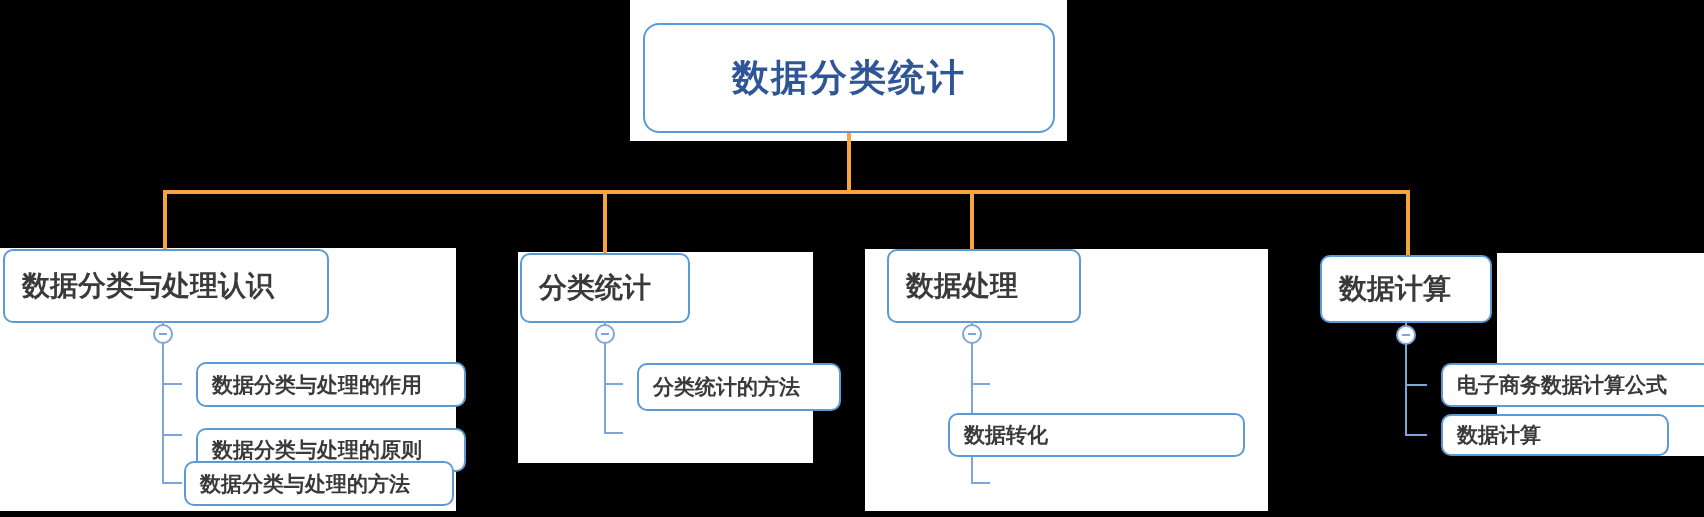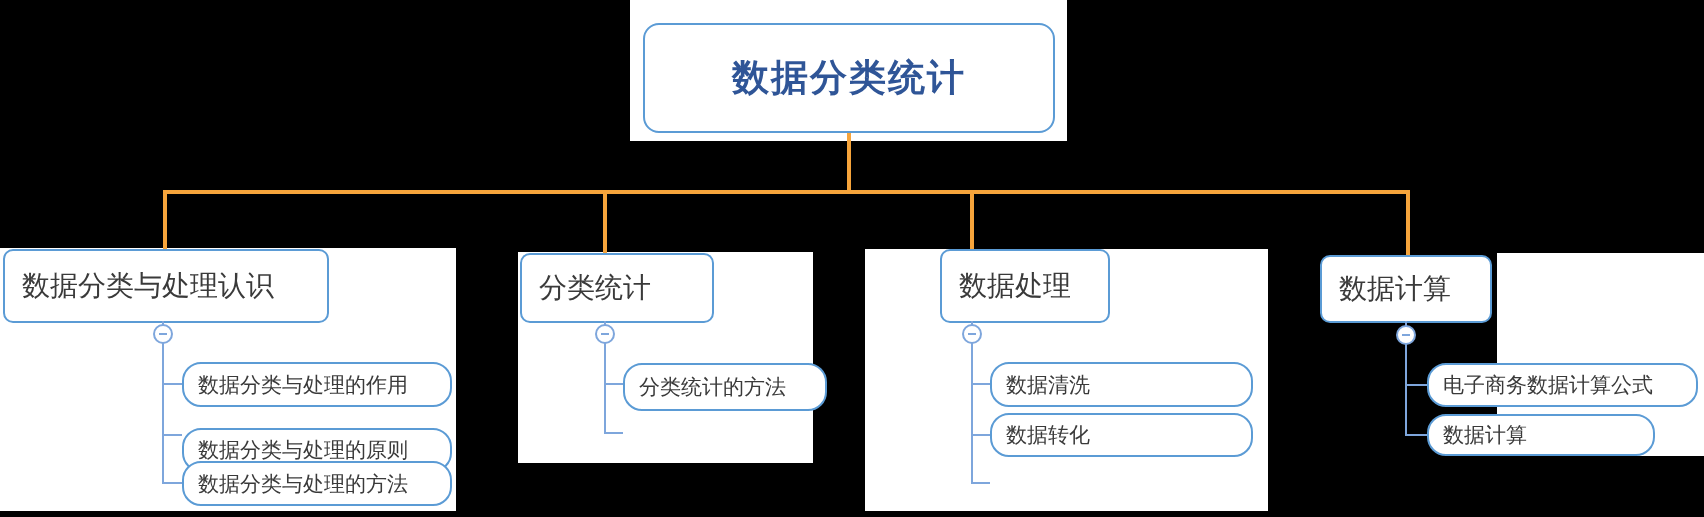--- a/index.html
+++ b/index.html
@@ -21,30 +21,31 @@
   }
   .patch{position:absolute;background:var(--node-fill);}
   .node{
     position:absolute;
     background:var(--node-fill);
     border:2px solid var(--node-border);
     box-sizing:border-box;
     display:flex;align-items:center;
     color:var(--node-text);
     white-space:nowrap;
+    font-weight:bold;
   }
   .root-node{
     border-radius:16px;
     justify-content:center;
     font-size:37px;font-weight:bold;
     color:var(--root-text);
     letter-spacing:2px;
   }
   .header{border-radius:10px;font-size:28px;padding-left:17px;}
-  .child{border-radius:19px;font-size:21px;padding-left:14px;}
+  .child{border-radius:10px;font-size:21px;padding-left:14px;margin-left:14px;}
   .oline{position:absolute;background:var(--orange);}
   .bline{position:absolute;background:var(--blue);}
   .collapse{
     position:absolute;width:16px;height:16px;
     border:2px solid var(--blue);border-radius:50%;
     background:var(--node-fill);
     display:flex;align-items:center;justify-content:center;
     box-sizing:content-box;
   }
   .collapse .minus{display:block;width:8px;height:2px;background:var(--blue);}
@@ -62,22 +63,22 @@
   .od-4{left:1406px;top:190px;width:4px;height:66px;}
 
   
   .p1{left:0;top:248px;width:456px;height:263px;}
   .p2{left:518px;top:252px;width:295px;height:211px;}
   .p3{left:865px;top:249px;width:403px;height:262px;}
   .p4{left:1497px;top:253px;width:207px;height:203px;}
 
   
   .h1{left:3px;top:249px;width:326px;height:74px;}
-  .h2{left:520px;top:253px;width:194px;height:70px;}
-  .h3{left:940px;top:249px;width:170px;height:74px;}
+  .h2{left:520px;top:253px;width:170px;height:70px;}
+  .h3{left:887px;top:249px;width:194px;height:74px;}
   .h4{left:1320px;top:255px;width:172px;height:68px;}
 
   
   .c1{left:153px;top:324px;}
   .c2{left:595px;top:324px;}
   .c3{left:962px;top:324px;}
   .c4{left:1396px;top:325px;}
 
   
   .t1{left:162px;top:321px;width:2px;height:4px;}
@@ -95,25 +96,25 @@
   .s2b{left:604px;top:432px;width:19px;height:2px;}
   .s3a{left:971px;top:383px;width:19px;height:2px;}
   .s3b{left:971px;top:434px;width:19px;height:2px;}
   .s3c{left:971px;top:482px;width:19px;height:2px;}
   .s4a{left:1405px;top:384px;width:22px;height:2px;}
   .s4b{left:1405px;top:434px;width:22px;height:2px;}
 
   
   .ch1a{left:182px;top:362px;width:270px;height:45px;}
   .ch1b{left:182px;top:428px;width:270px;height:44px;}
-  .ch1c{left:182px;top:461px;width:270px;height:45px;}
+  .ch1c{left:170px;top:461px;width:270px;height:45px;}
   .ch2a{left:623px;top:363px;width:204px;height:48px;}
   .ch2b{left:623px;top:412px;width:170px;height:42px;}
   .ch3a{left:990px;top:362px;width:263px;height:45px;}
-  .ch3b{left:990px;top:413px;width:263px;height:44px;}
+  .ch3b{left:934px;top:413px;width:297px;height:44px;}
   .ch3c{left:990px;top:461px;width:263px;height:45px;}
   .ch4a{left:1427px;top:363px;width:271px;height:44px;text-align:center;}
   .ch4b{left:1427px;top:414px;width:228px;height:42px;}
 </style>
 </head>
 <body>
 
 <div id="stage">
 
   <div class="patch p-root"></div>
@@ -156,21 +157,20 @@
 
   <div class="node header h3">数据处理</div>
   <div class="bline t3"></div>
   <div class="collapse c3">
       <span class="minus"></span>
     </div>
   <div class="bline v3"></div>
   <div class="bline s3a"></div>
   <div class="bline s3b"></div>
   <div class="bline s3c"></div>
-  <div class="node child ch3a">数据清洗</div>
   <div class="node child ch3b">数据转化</div>
 
   <div class="node header h4">数据计算</div>
   <div class="bline t4"></div>
   <div class="collapse c4">
       <span class="minus"></span>
     </div>
   <div class="bline v4"></div>
   <div class="bline s4a"></div>
   <div class="bline s4b"></div>

